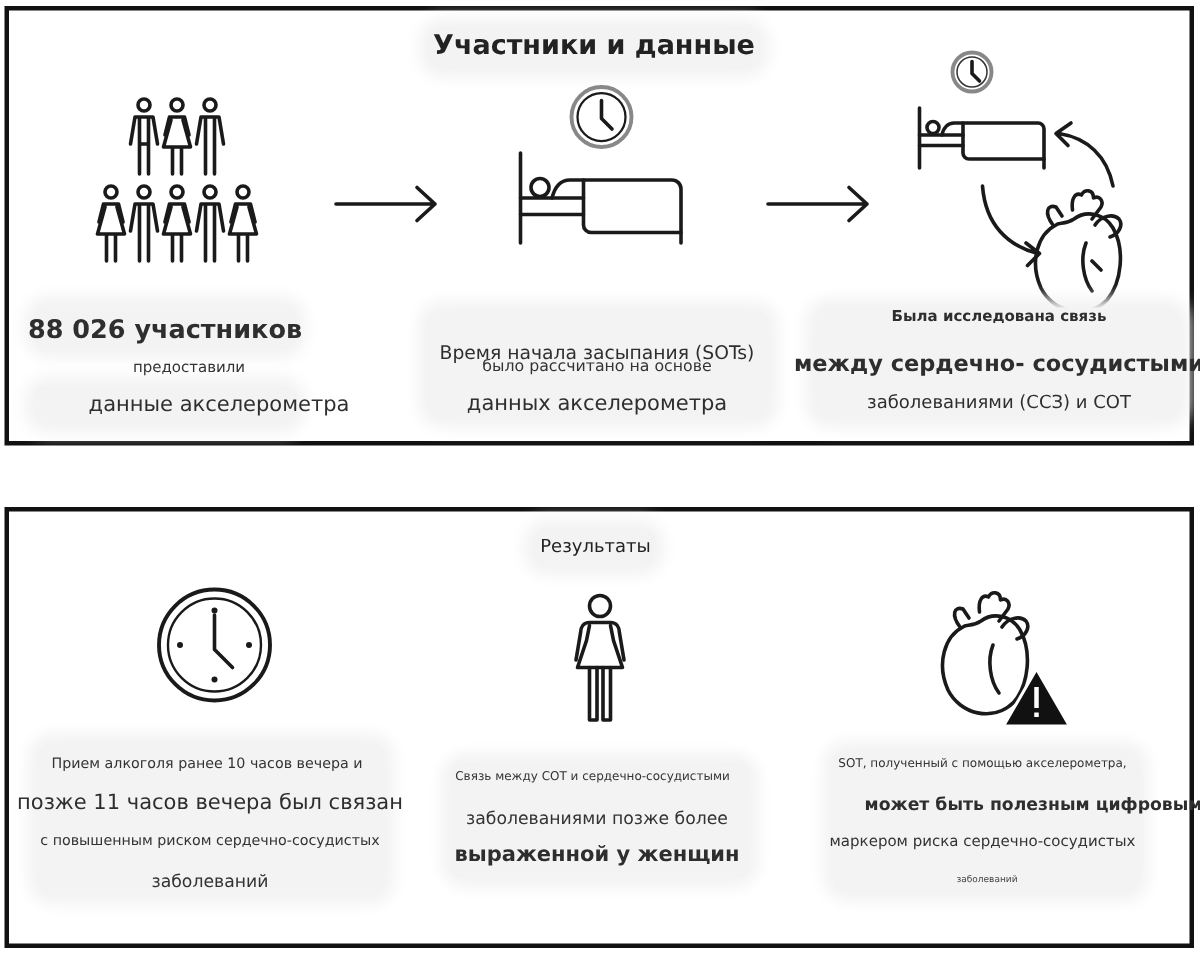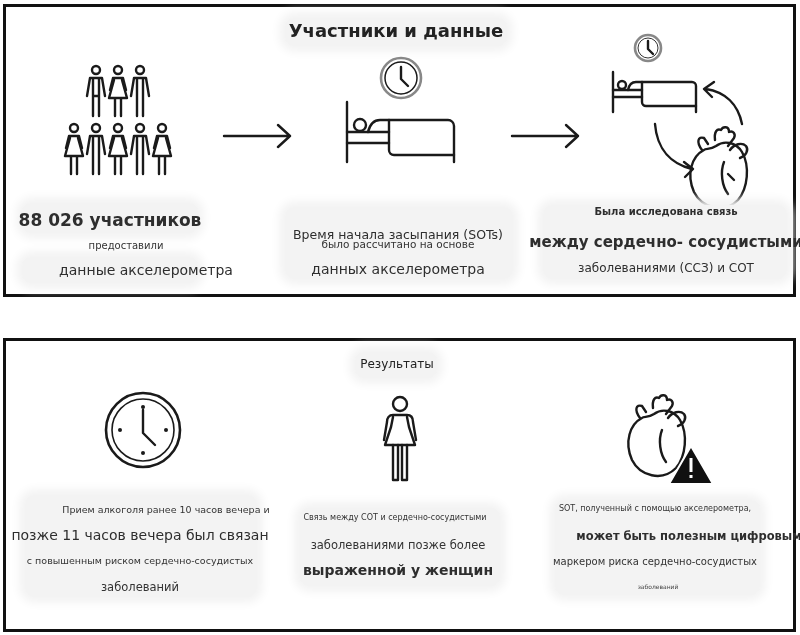--- a/index.html
+++ b/index.html
@@ -153,21 +153,21 @@
     <path d="M22 30 c-12 6 -18 24 -10 42 c8 16 30 22 44 8 c10 -12 12 -34 4 -48 c-6 -10 -18 -12 -26 -6 c-6 4 -10 2 -12 4"></path>
     <path d="M48 30 c4 -6 12 -8 16 -4 c3 4 0 10 -6 12"></path>
     <path d="M42 42 c-4 10 -2 24 4 32"></path>
   </g>
   <path d="M71 58 L93 96 H49 Z" fill="#111" stroke="#fff" stroke-width="2" stroke-linejoin="round"></path>
   <rect x="69.5" y="70" width="3" height="14" fill="#fff"></rect>
   <rect x="69.5" y="87" width="3" height="3" fill="#fff"></rect>
 </svg>
 
 <div class="pill" style="left:25px;top:495px;width:232px;height:102px;"></div>
-<div class="t" style="left:138px;top:504px;font-size:9.5px;color:#333;margin-left:28px;">Прием алкоголя ранее 10 часов вечера и</div>
+<div class="t" style="left:138px;top:504px;font-size:9.5px;color:#333;">Прием алкоголя ранее 10 часов вечера и</div>
 <div class="t" style="left:140px;top:527px;font-size:14px;color:#2e2e2e;">позже 11 часов вечера был связан</div>
 <div class="t" style="left:140px;top:555px;font-size:9.5px;color:#333;">с  повышенным  риском  сердечно-сосудистых</div>
 <div class="t" style="left:140px;top:580px;font-size:11.5px;color:#333;">заболеваний</div>
 
 <div class="pill" style="left:300px;top:508px;width:200px;height:78px;"></div>
 <div class="t" style="left:395px;top:513px;font-size:8px;color:#333;">Связь  между  СОТ  и  сердечно-сосудистыми</div>
 <div class="t" style="left:398px;top:538px;font-size:11.5px;color:#333;">заболеваниями  позже  более</div>
 <div class="t" style="left:398px;top:562px;font-size:14px;font-weight:bold;color:#2e2e2e;">выраженной у женщин</div>
 
 <div class="pill" style="left:555px;top:500px;width:205px;height:95px;"></div>

